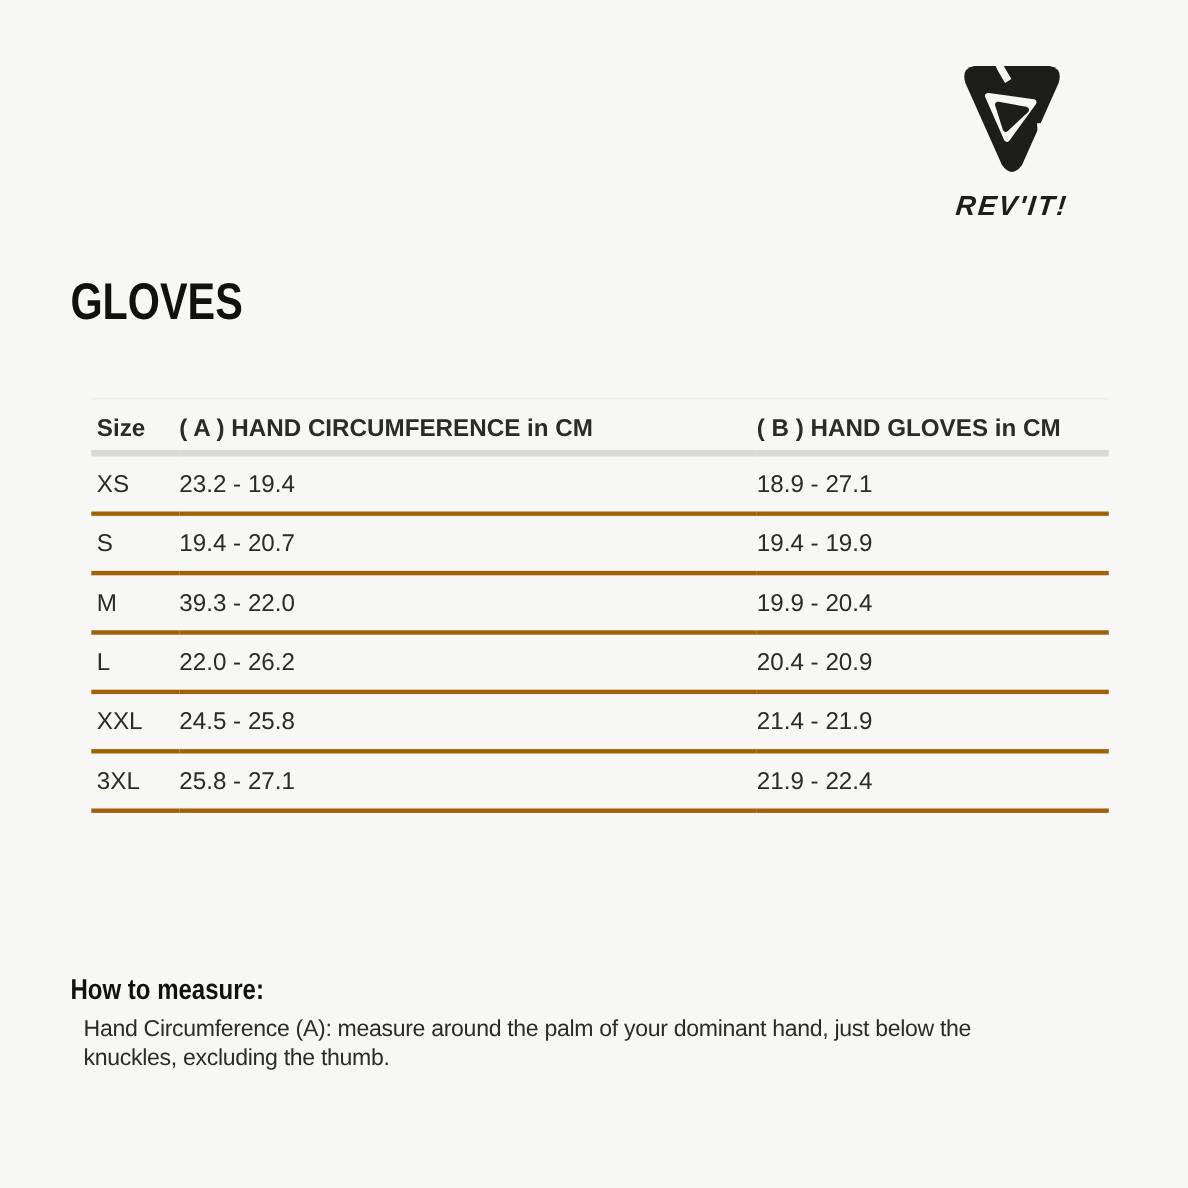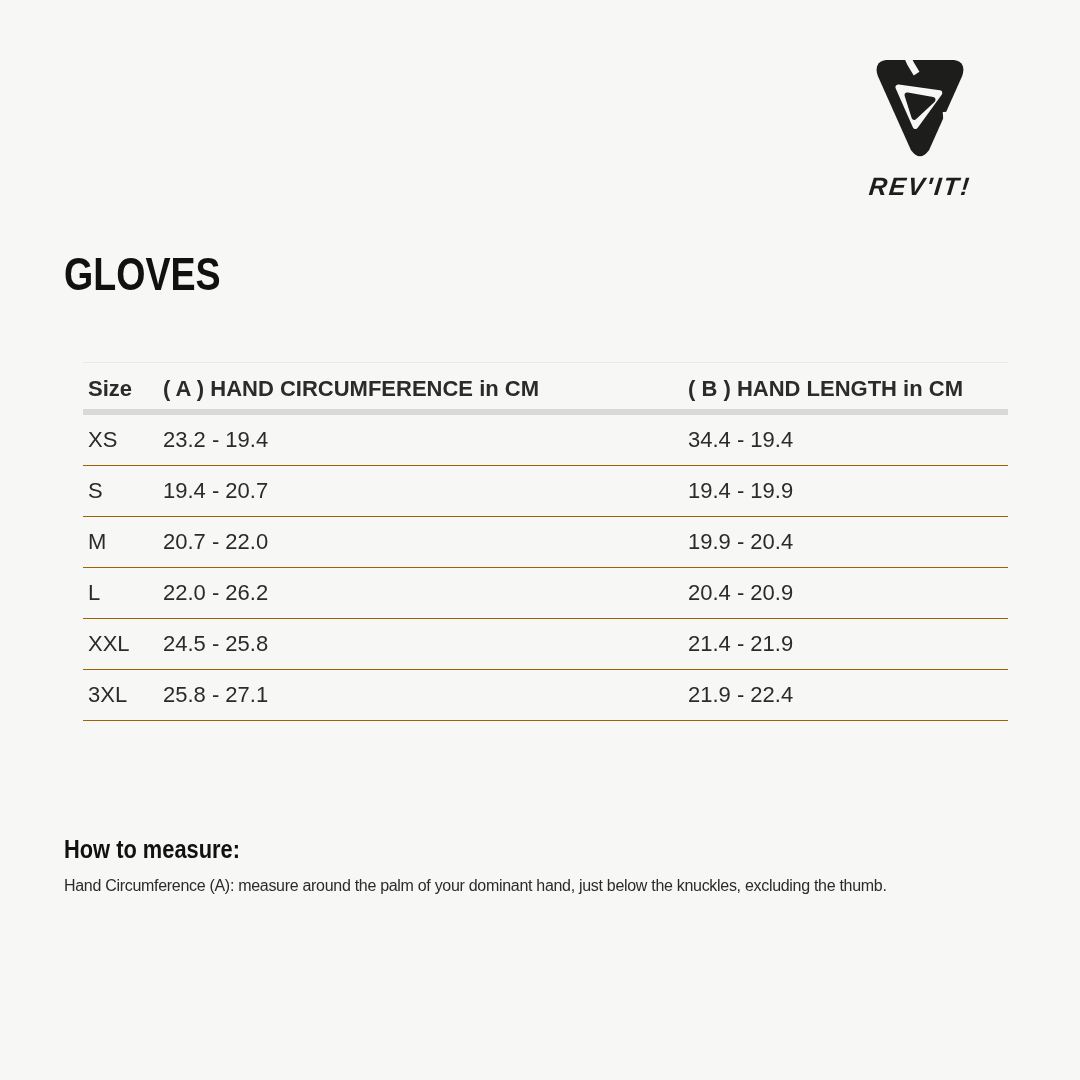--- a/index.html
+++ b/index.html
@@ -79,49 +79,49 @@
     border-bottom: 6px solid #d9d9d8;
     padding: 5px 0 0 0;
     white-space: nowrap;
   }
   table.size-table td {
     height: 50px;
     vertical-align: middle;
     font-size: 22px;
     font-weight: normal;
     color: #2b2b2a;
-    border-bottom: 1px solid #a16207;
+    border-bottom: 4px solid #a16207;
     padding: 0;
     white-space: nowrap;
   }
   table.size-table th:first-child,
   table.size-table td:first-child {
     padding-left: 5px;
   }
 
   
   .measure-block {
     position: absolute;
     left: 64px;
-    top: 834px;
+    top: 884px;
     width: 880px;
   }
   .measure-heading {
     margin: 0;
     font-size: 26px;
     font-weight: bold;
     transform: scaleX(0.84);
     transform-origin: left center;
     white-space: nowrap;
     color: #111110;
     line-height: 30px;
   }
   .measure-text {
-    margin: 0;
-    font-size: 16px;
+    margin: 12px;
+    font-size: 21px;
     line-height: 26px;
     letter-spacing: -0.3px;
     color: #2b2b2a;
     max-width: 855px;
   }
   .measure-text.first { margin-top: 9px; }
   .measure-text.second { margin-top: 21px; }
 </style>
 </head>
 <body>
@@ -154,37 +154,37 @@
     <table class="size-table">
       <colgroup>
         <col style="width:80px">
         <col style="width:525px">
         <col style="width:320px">
       </colgroup>
       <thead>
         <tr>
           <th>Size</th>
           <th>( A ) HAND CIRCUMFERENCE in CM</th>
-          <th>( B ) HAND LENGTH in CM</th>
+          <th>( B ) HAND GLOVES in CM</th>
         </tr>
       </thead>
       <tbody>
           <tr>
             <td>XS</td>
             <td>23.2 - 19.4</td>
-            <td>34.4 - 19.4</td>
+            <td>18.9 - 27.1</td>
           </tr>
           <tr>
             <td>S</td>
             <td>19.4 - 20.7</td>
             <td>19.4 - 19.9</td>
           </tr>
           <tr>
             <td>M</td>
-            <td>20.7 - 22.0</td>
+            <td>39.3 - 22.0</td>
             <td>19.9 - 20.4</td>
           </tr>
           <tr>
             <td>L</td>
             <td>22.0 - 26.2</td>
             <td>20.4 - 20.9</td>
           </tr>
           <tr>
             <td>XXL</td>
             <td>24.5 - 25.8</td>

